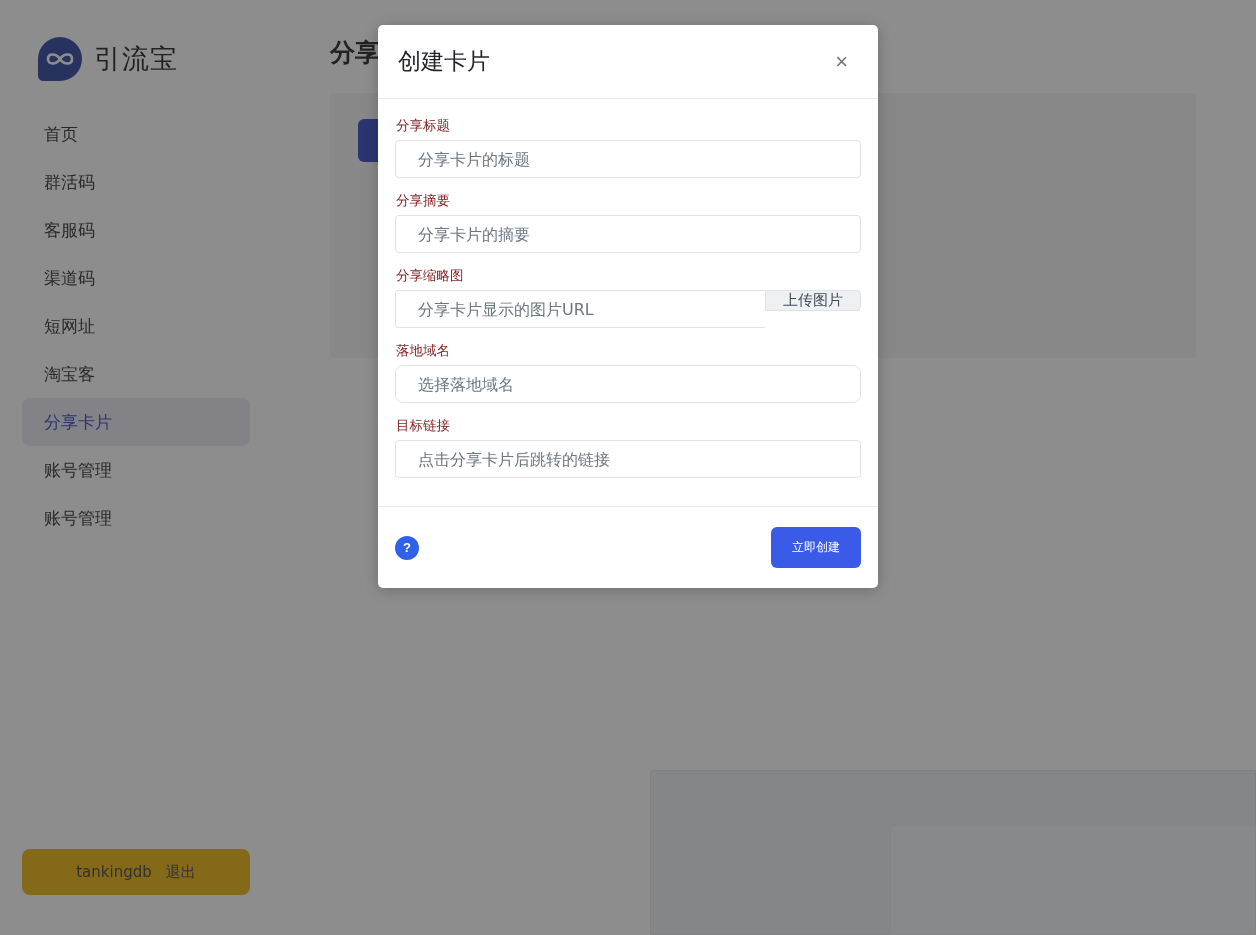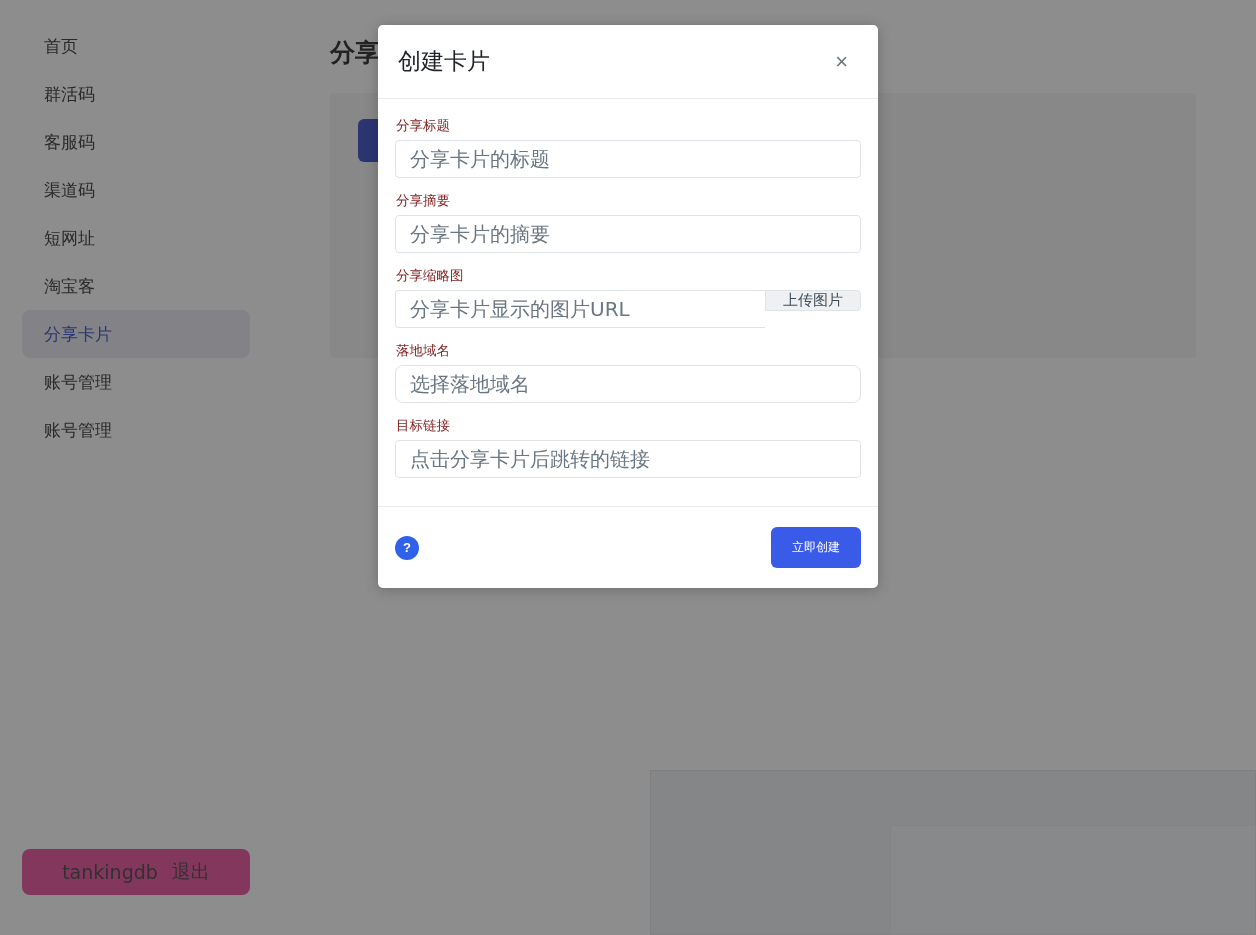--- a/index.html
+++ b/index.html
@@ -55,24 +55,24 @@
   .nav-item.active {
     background: #e9eaf2;
     color: #2f45c5;
   }
 
   .sidebar-spacer { flex: 1 1 auto; }
   .user-box {
     margin: 0 22px 40px 22px;
     height: 46px;
     border-radius: 8px;
-    background: #ec4899;
+    background: #eab308;
     display: flex; align-items: center; justify-content: center;
     gap: 14px;
-    font-size: 19px; color: #3d3d3d;
+    font-size: 15px; color: #3d3d3d;
     font-family: "DejaVu Sans", sans-serif;
     cursor: pointer;
   }
   .user-box .logout { color: #3d3d3d; }
 
   .content { flex: 1 1 auto; position: relative; padding: 30px 60px 0 58px; background: #ffffff; }
   .page-title {
     font-size: 25px; color: #1d1d1d; font-family: "DejaVu Sans", sans-serif;
     margin-bottom: 24px; margin-top: 6px;
   }
@@ -150,22 +150,22 @@
     display: block;
     font-size: 13.5px; color: #7f1d1d;
     margin-bottom: 5px; padding-left: 1px;
     font-family: "DejaVu Sans", sans-serif;
   }
   .form-control {
     width: 100%;
     height: 38px;
     border: 1px solid #dfe3e8;
     border-radius: 4px;
-    padding: 0 14px;
-    font-size: 20px;
+    padding: 0 22px;
+    font-size: 16px;
     color: #495057;
     background: #ffffff;
     font-family: "DejaVu Sans", sans-serif;
     outline: none;
   }
   .form-control::placeholder { color: #6b7683; opacity: 1; }
   .form-control.select-like { border-radius: 8px; }
 
   .input-group { display: flex; width: 100%; }
   .input-group .form-control {
@@ -214,20 +214,28 @@
   }
 </style>
 </head>
 <body>
 
 <div id="app">
 
   <div class="page-root">
 
     <aside class="sidebar">
+      <div class="brand">
+        <span class="brand-logo">
+          <svg width="30" height="20" viewBox="0 0 30 20" aria-hidden="true">
+            <path d="M3 10 C3 4, 11 4, 15 10 C19 16, 27 16, 27 10 C27 4, 19 4, 15 10 C11 16, 3 16, 3 10 Z" fill="none" stroke="#ffffff" stroke-width="2.6"></path>
+          </svg>
+        </span>
+        <span class="brand-name">引流宝</span>
+      </div>
 
       <nav class="nav">
         <div class="nav-item">
           <span>首页</span>
         </div>
         <div class="nav-item">
           <span>群活码</span>
         </div>
         <div class="nav-item">
           <span>客服码</span>

